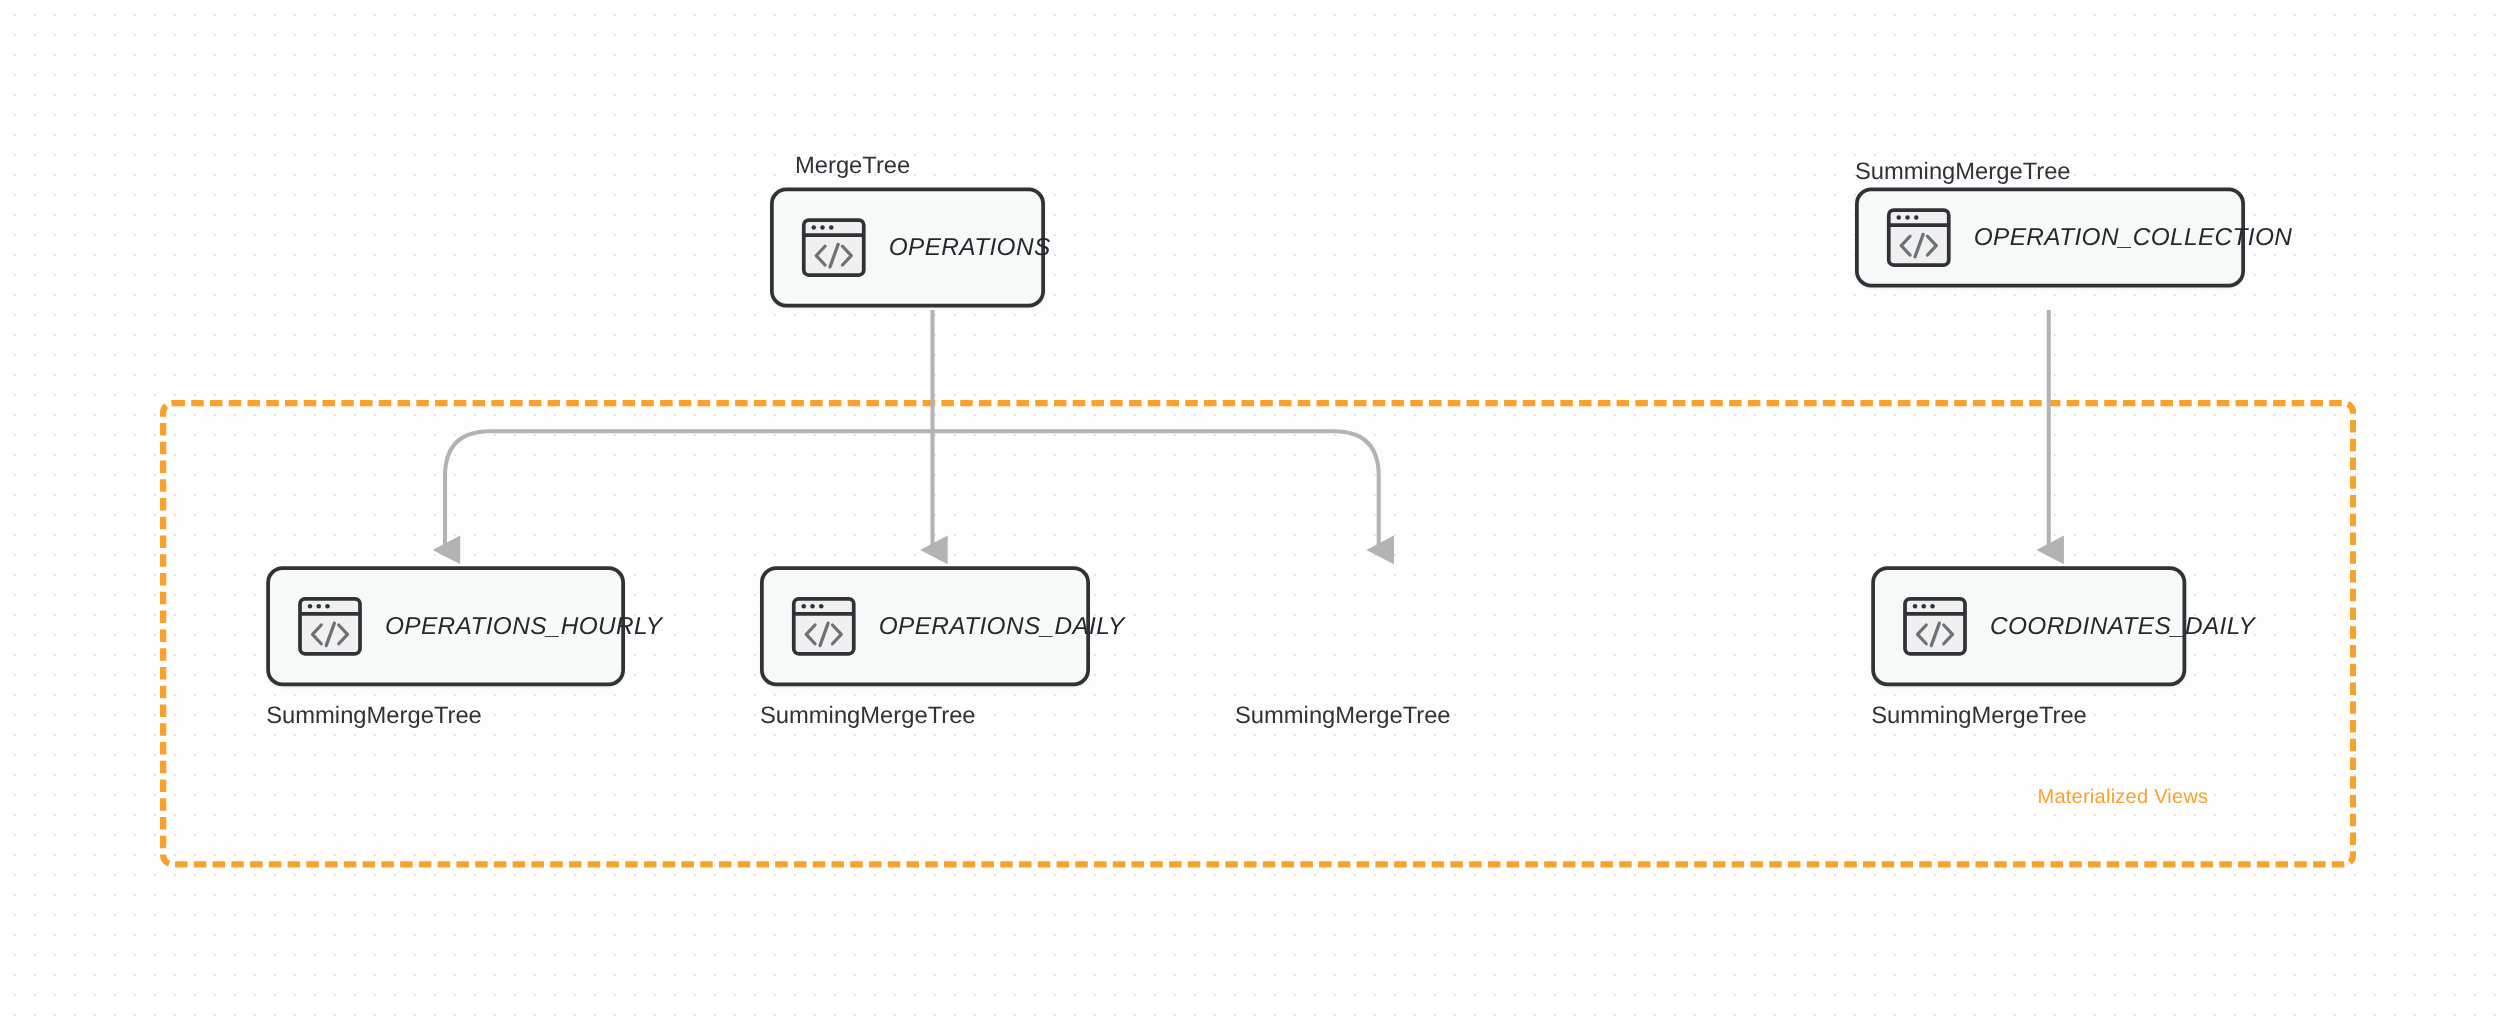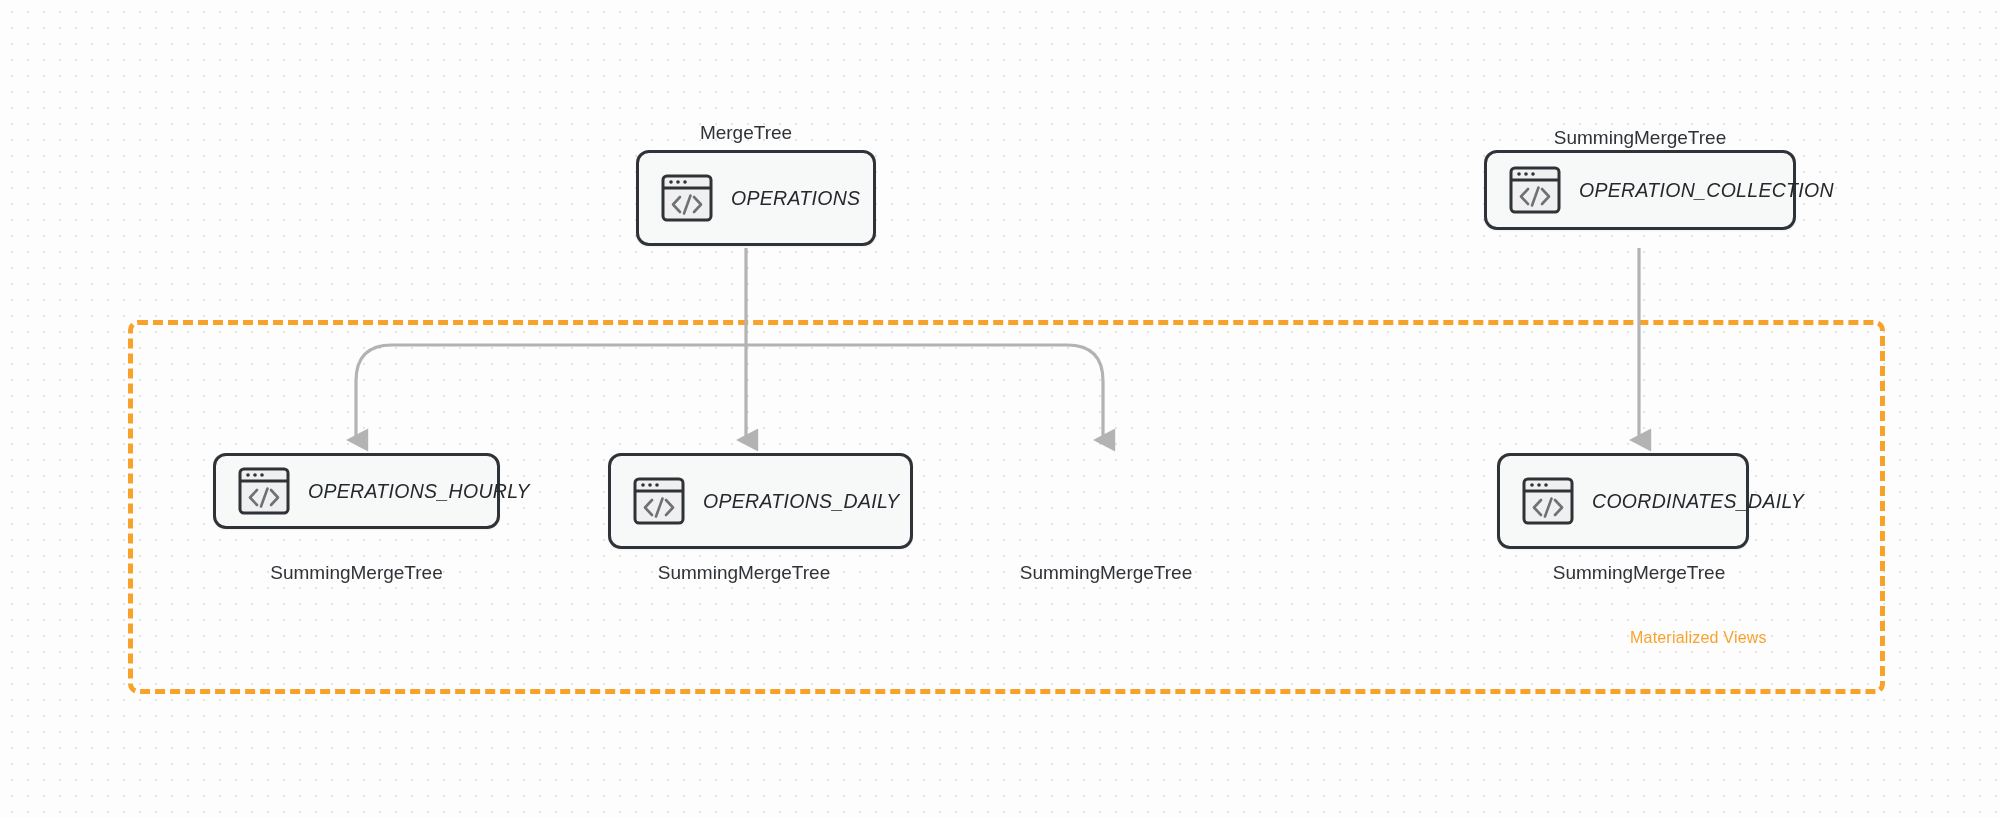--- a/index.html
+++ b/index.html
@@ -58,21 +58,20 @@
     font-style: italic;
     color: #24282c;
     letter-spacing: 0.3px;
     white-space: nowrap;
   }
   .engine-label {
     position: absolute;
     font-size: 19px;
     color: #2f3337;
     white-space: nowrap;
-    text-align: center;
     z-index: 6;
   }
 
   
   .edges {
     position: absolute;
     left: 0; top: 0;
     width: 2000px;
     height: 818px;
     z-index: 1;
@@ -112,21 +111,21 @@
   <div class="engine-label" style="left:1484px; top:127px; width:312px;">SummingMergeTree</div>
 
   <div class="engine-label" style="left:213px; top:562px; width:287px;">SummingMergeTree</div>
 
   <div class="engine-label" style="left:608px; top:562px; width:272px;">SummingMergeTree</div>
 
   <div class="engine-label" style="left:988px; top:562px; width:236px;">SummingMergeTree</div>
 
   <div class="engine-label" style="left:1497px; top:562px; width:284px;">SummingMergeTree</div>
 
-  <div class="node" style="left:636px; top:150px; width:240px; height:96px;">
+  <div class="node" style="left:616px; top:150px; width:220px; height:96px;">
     <svg class="node-icon" viewBox="0 0 52 50" xmlns="http://www.w3.org/2000/svg">
       <rect x="2" y="3" width="48" height="44" rx="4" ry="4" fill="#f0f0f0" stroke="#2f3337" stroke-width="3"></rect>
       <line x1="2" y1="15" x2="50" y2="15" stroke="#2f3337" stroke-width="3"></line>
       <circle cx="10" cy="9" r="1.8" fill="#2f3337"></circle>
       <circle cx="17" cy="9" r="1.8" fill="#2f3337"></circle>
       <circle cx="24" cy="9" r="1.8" fill="#2f3337"></circle>
       <path d="M19 24 L12 31.5 L19 39" fill="none" stroke="#6d7276" stroke-width="2.6" stroke-linecap="round" stroke-linejoin="round"></path>
       <path d="M33 24 L40 31.5 L33 39" fill="none" stroke="#6d7276" stroke-width="2.6" stroke-linecap="round" stroke-linejoin="round"></path>
       <line x1="29.5" y1="22.5" x2="23" y2="40.5" stroke="#6d7276" stroke-width="2.6" stroke-linecap="round"></line>
     </svg>
@@ -140,35 +139,35 @@
       <circle cx="10" cy="9" r="1.8" fill="#2f3337"></circle>
       <circle cx="17" cy="9" r="1.8" fill="#2f3337"></circle>
       <circle cx="24" cy="9" r="1.8" fill="#2f3337"></circle>
       <path d="M19 24 L12 31.5 L19 39" fill="none" stroke="#6d7276" stroke-width="2.6" stroke-linecap="round" stroke-linejoin="round"></path>
       <path d="M33 24 L40 31.5 L33 39" fill="none" stroke="#6d7276" stroke-width="2.6" stroke-linecap="round" stroke-linejoin="round"></path>
       <line x1="29.5" y1="22.5" x2="23" y2="40.5" stroke="#6d7276" stroke-width="2.6" stroke-linecap="round"></line>
     </svg>
     <span class="node-label">OPERATION_COLLECTION</span>
   </div>
 
-  <div class="node" style="left:213px; top:453px; width:287px; height:76px;">
+  <div class="node" style="left:213px; top:453px; width:287px; height:96px;">
     <svg class="node-icon" viewBox="0 0 52 50" xmlns="http://www.w3.org/2000/svg">
       <rect x="2" y="3" width="48" height="44" rx="4" ry="4" fill="#f0f0f0" stroke="#2f3337" stroke-width="3"></rect>
       <line x1="2" y1="15" x2="50" y2="15" stroke="#2f3337" stroke-width="3"></line>
       <circle cx="10" cy="9" r="1.8" fill="#2f3337"></circle>
       <circle cx="17" cy="9" r="1.8" fill="#2f3337"></circle>
       <circle cx="24" cy="9" r="1.8" fill="#2f3337"></circle>
       <path d="M19 24 L12 31.5 L19 39" fill="none" stroke="#6d7276" stroke-width="2.6" stroke-linecap="round" stroke-linejoin="round"></path>
       <path d="M33 24 L40 31.5 L33 39" fill="none" stroke="#6d7276" stroke-width="2.6" stroke-linecap="round" stroke-linejoin="round"></path>
       <line x1="29.5" y1="22.5" x2="23" y2="40.5" stroke="#6d7276" stroke-width="2.6" stroke-linecap="round"></line>
     </svg>
     <span class="node-label">OPERATIONS_HOURLY</span>
   </div>
 
-  <div class="node" style="left:608px; top:453px; width:305px; height:96px;">
+  <div class="node" style="left:608px; top:453px; width:264px; height:96px;">
     <svg class="node-icon" viewBox="0 0 52 50" xmlns="http://www.w3.org/2000/svg">
       <rect x="2" y="3" width="48" height="44" rx="4" ry="4" fill="#f0f0f0" stroke="#2f3337" stroke-width="3"></rect>
       <line x1="2" y1="15" x2="50" y2="15" stroke="#2f3337" stroke-width="3"></line>
       <circle cx="10" cy="9" r="1.8" fill="#2f3337"></circle>
       <circle cx="17" cy="9" r="1.8" fill="#2f3337"></circle>
       <circle cx="24" cy="9" r="1.8" fill="#2f3337"></circle>
       <path d="M19 24 L12 31.5 L19 39" fill="none" stroke="#6d7276" stroke-width="2.6" stroke-linecap="round" stroke-linejoin="round"></path>
       <path d="M33 24 L40 31.5 L33 39" fill="none" stroke="#6d7276" stroke-width="2.6" stroke-linecap="round" stroke-linejoin="round"></path>
       <line x1="29.5" y1="22.5" x2="23" y2="40.5" stroke="#6d7276" stroke-width="2.6" stroke-linecap="round"></line>
     </svg>

